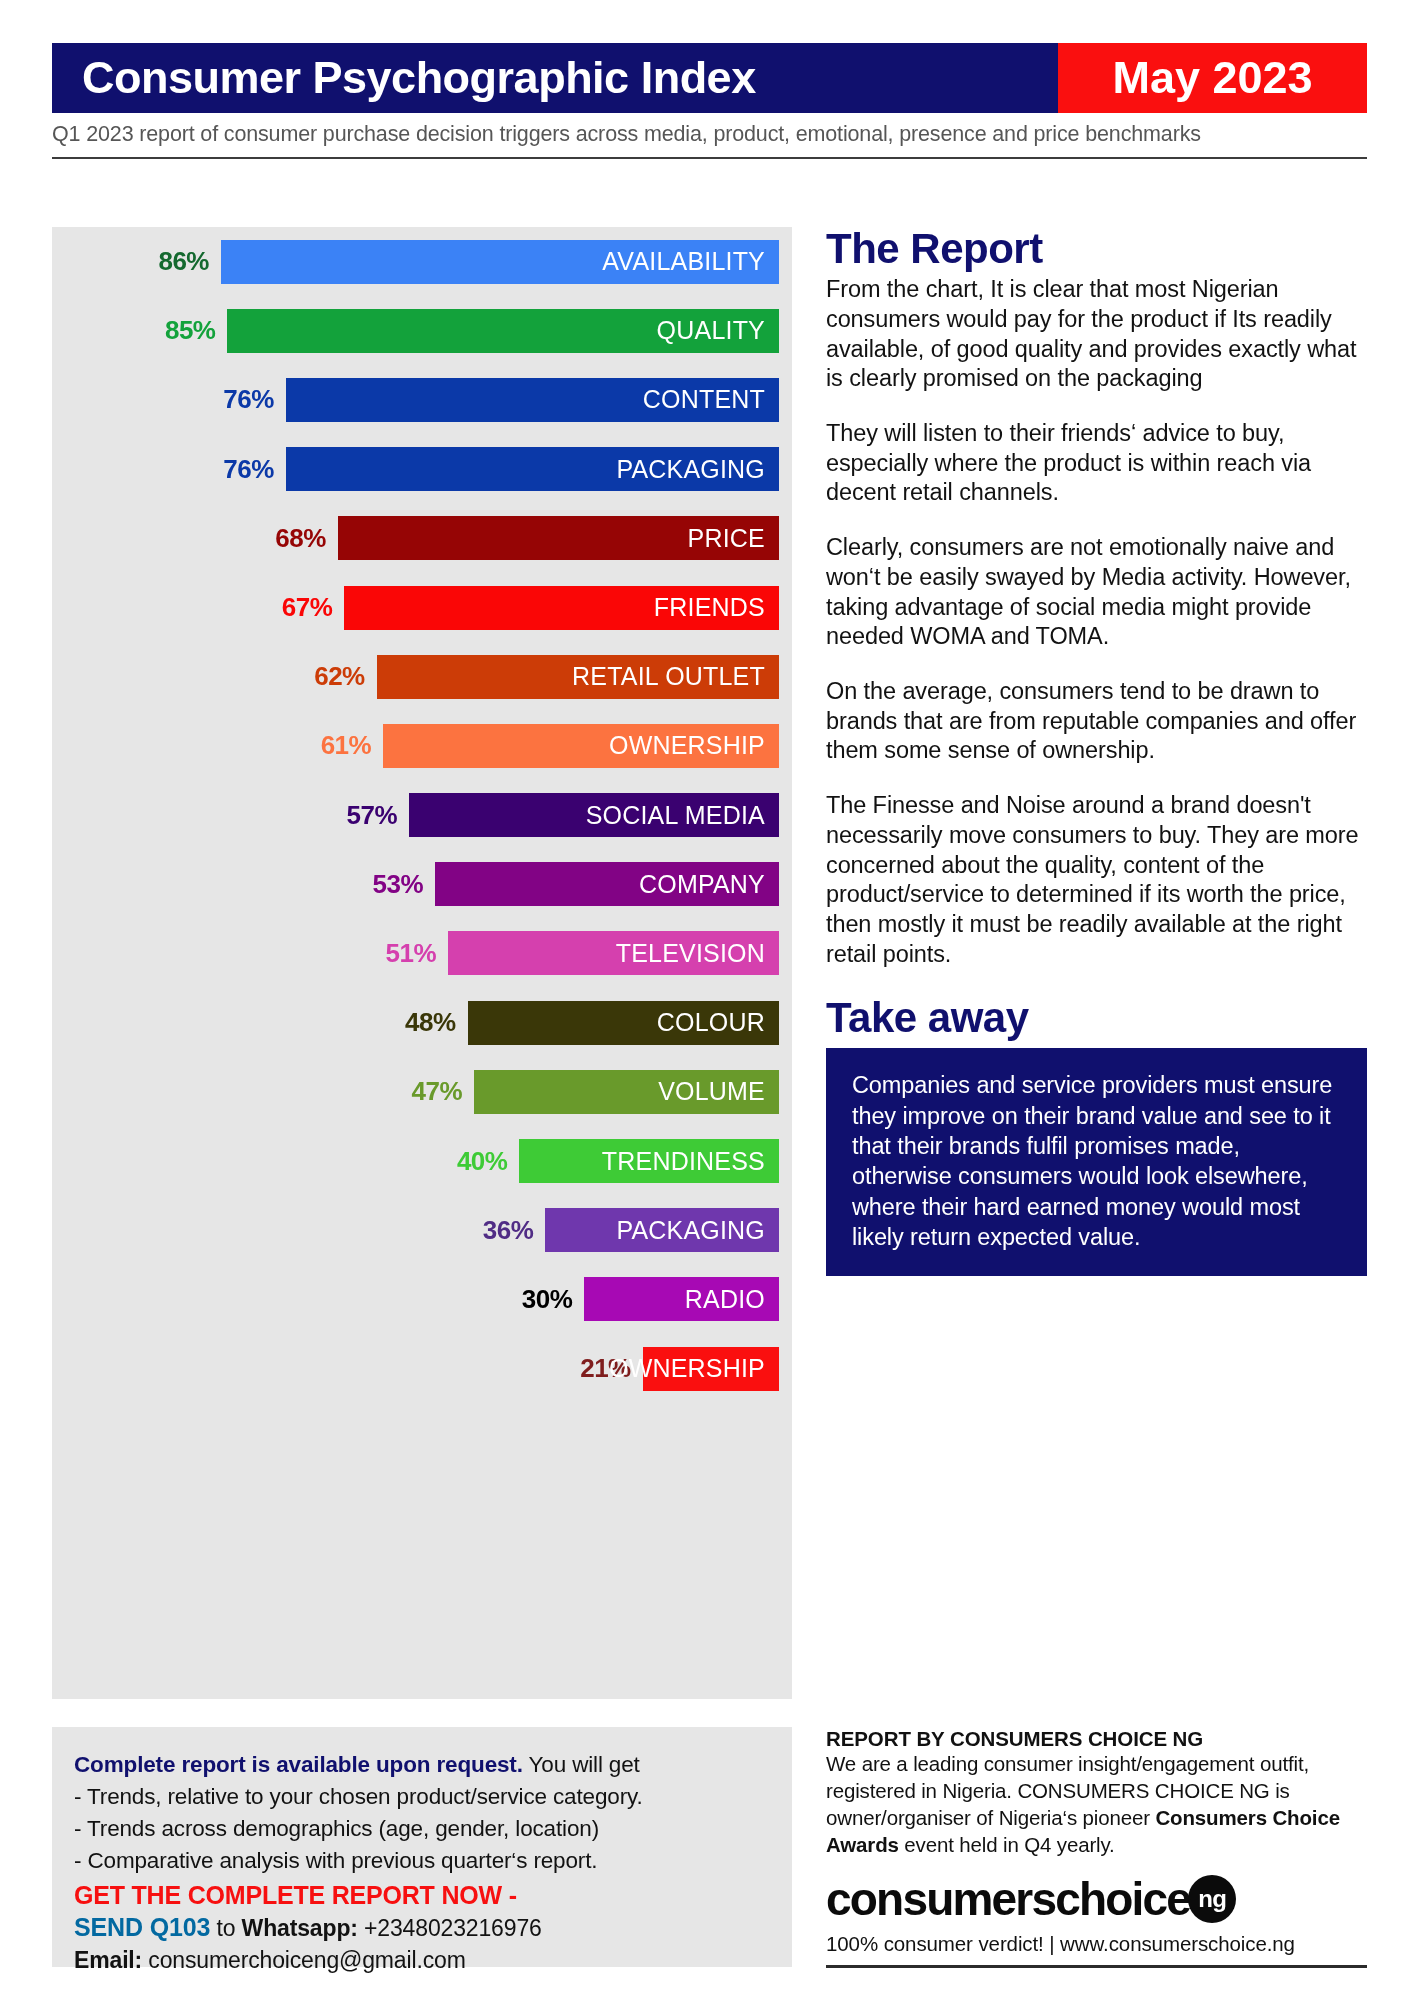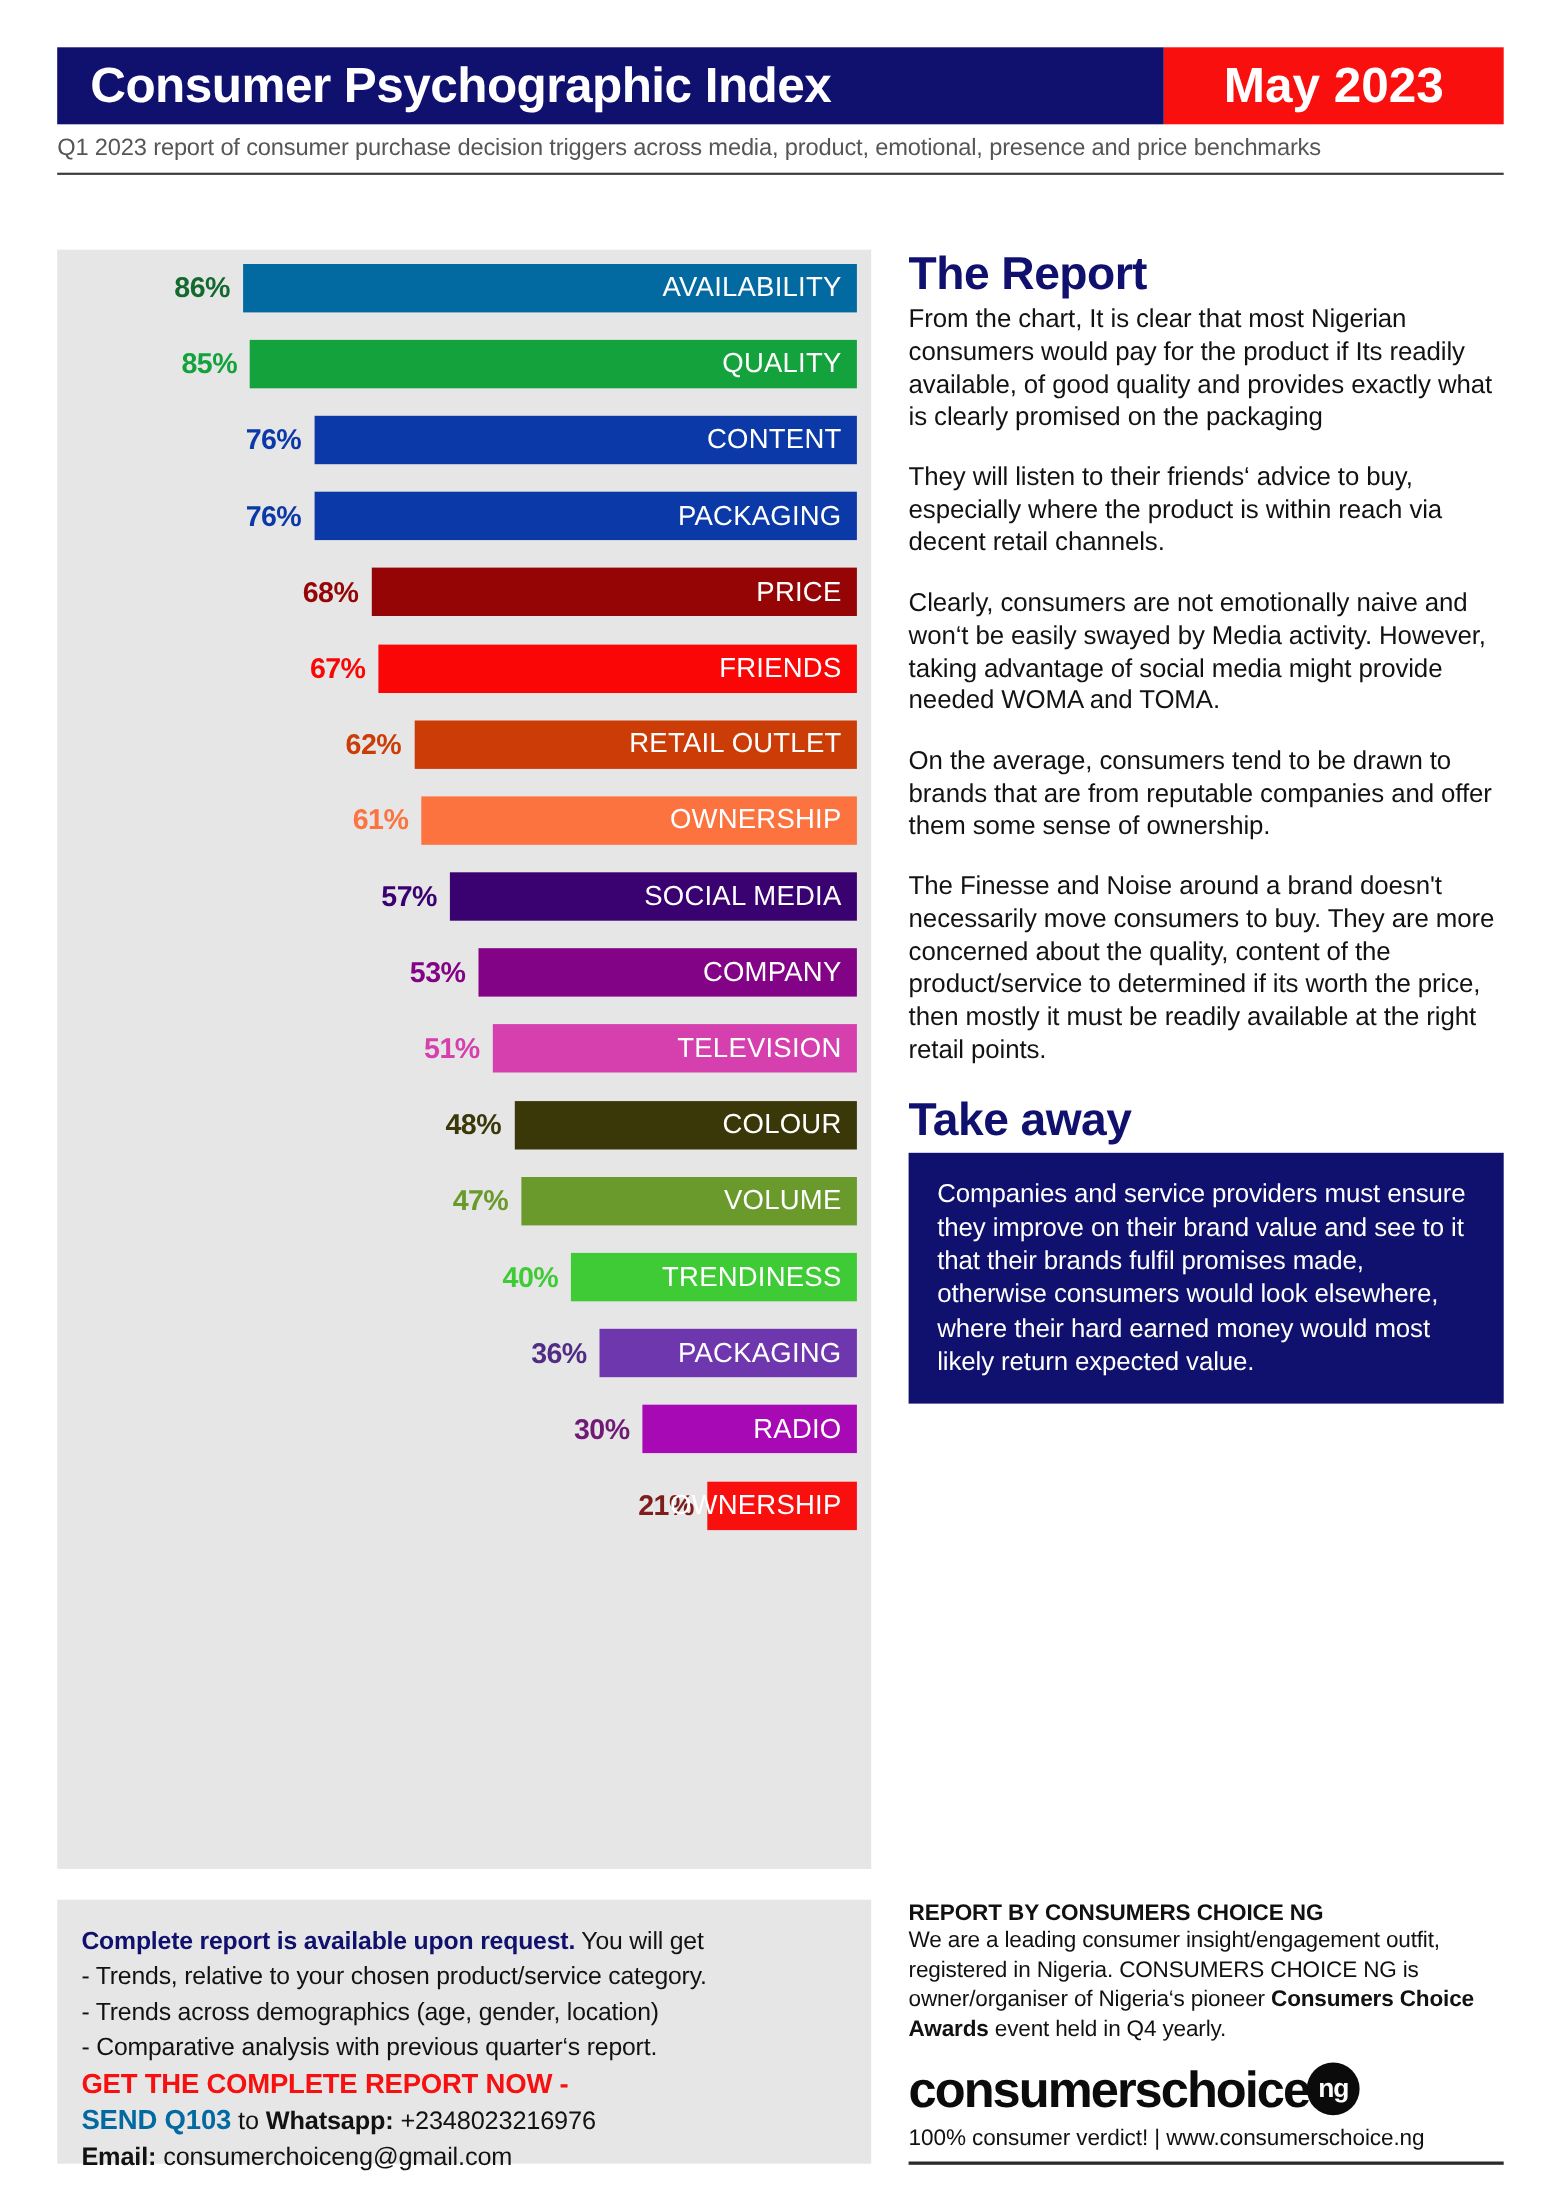--- a/index.html
+++ b/index.html
@@ -211,21 +211,21 @@
   <div class="header-bar">
     <div class="header-title">Consumer Psychographic Index</div>
     <div class="header-date">May 2023</div>
   </div>
   <div class="subtitle">Q1 2023 report of consumer purchase decision triggers across media, product, emotional, presence and price benchmarks</div>
   <div class="rule-top"></div>
 
   <div class="chart-panel" id="chart-panel">
       <div class="bar-row">
         <div class="bar-pct" style="color: rgb(20, 105, 47); left: 77px; width: 80px;">86%</div>
-        <div class="bar-fill" style="background: #0369a1; width: 558px; left: 169px;">
+        <div class="bar-fill" style="background: #3b82f6; width: 558px; left: 169px;">
           <span>AVAILABILITY</span>
         </div>
       </div>
       <div class="bar-row">
         <div class="bar-pct" style="color: rgb(19, 162, 59); left: 83.4884px; width: 80px;">85%</div>
         <div class="bar-fill" style="background: rgb(19, 162, 59); width: 551.512px; left: 175.488px;">
           <span>QUALITY</span>
         </div>
       </div>
       <div class="bar-row">
@@ -300,21 +300,21 @@
           <span>TRENDINESS</span>
         </div>
       </div>
       <div class="bar-row">
         <div class="bar-pct" style="color: rgb(80, 44, 133); left: 401.419px; width: 80px;">36%</div>
         <div class="bar-fill" style="background: rgb(111, 55, 173); width: 233.581px; left: 493.419px;">
           <span>PACKAGING</span>
         </div>
       </div>
       <div class="bar-row">
-        <div class="bar-pct" style="color: #701a75; left: 440.349px; width: 80px;">30%</div>
+        <div class="bar-pct" style="color: #000000; left: 440.349px; width: 80px;">30%</div>
         <div class="bar-fill" style="background: rgb(167, 9, 180); width: 194.651px; left: 532.349px;">
           <span>RADIO</span>
         </div>
       </div>
       <div class="bar-row">
         <div class="bar-pct" style="color: #7f1d1d; left: 498.744px; width: 80px;">21%</div>
         <div class="bar-fill" style="background: rgb(250, 15, 15); width: 136.256px; left: 590.744px;">
           <span>OWNERSHIP</span>
         </div>
       </div>

